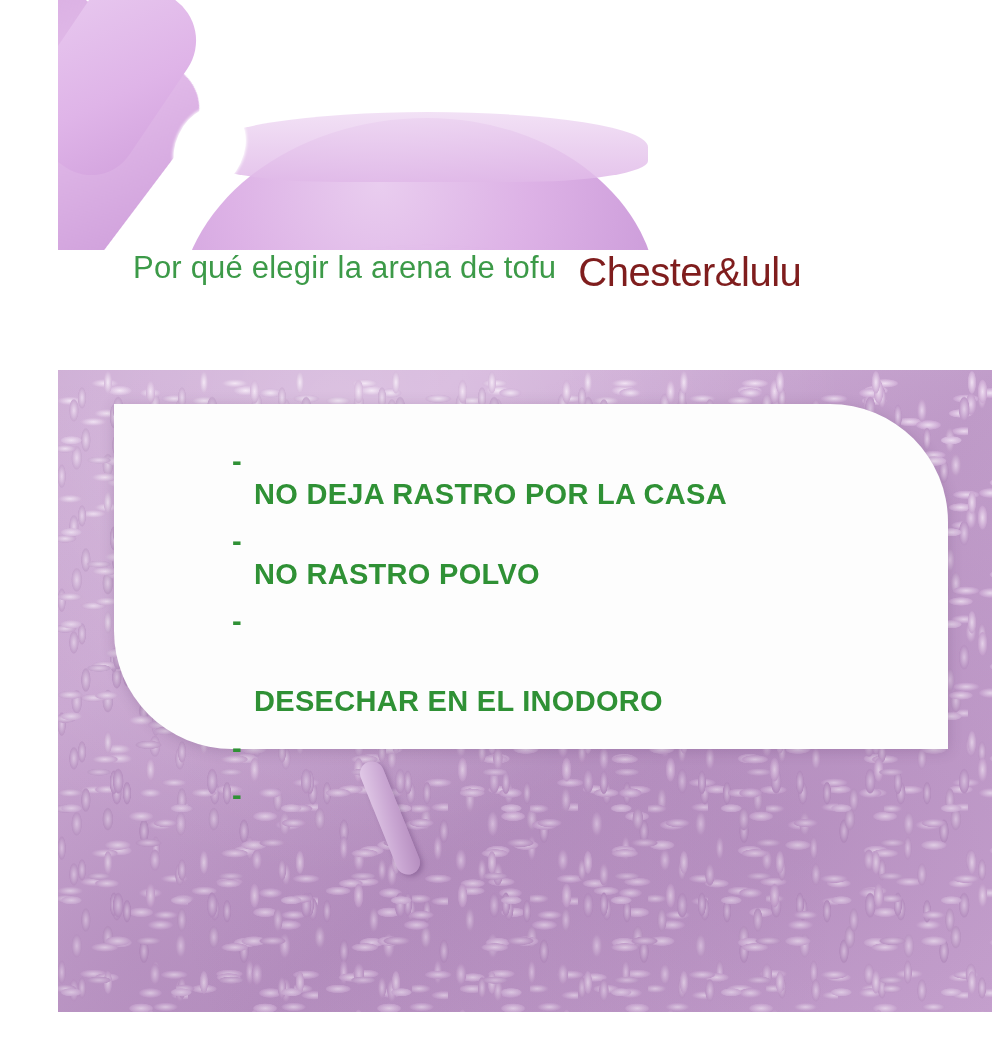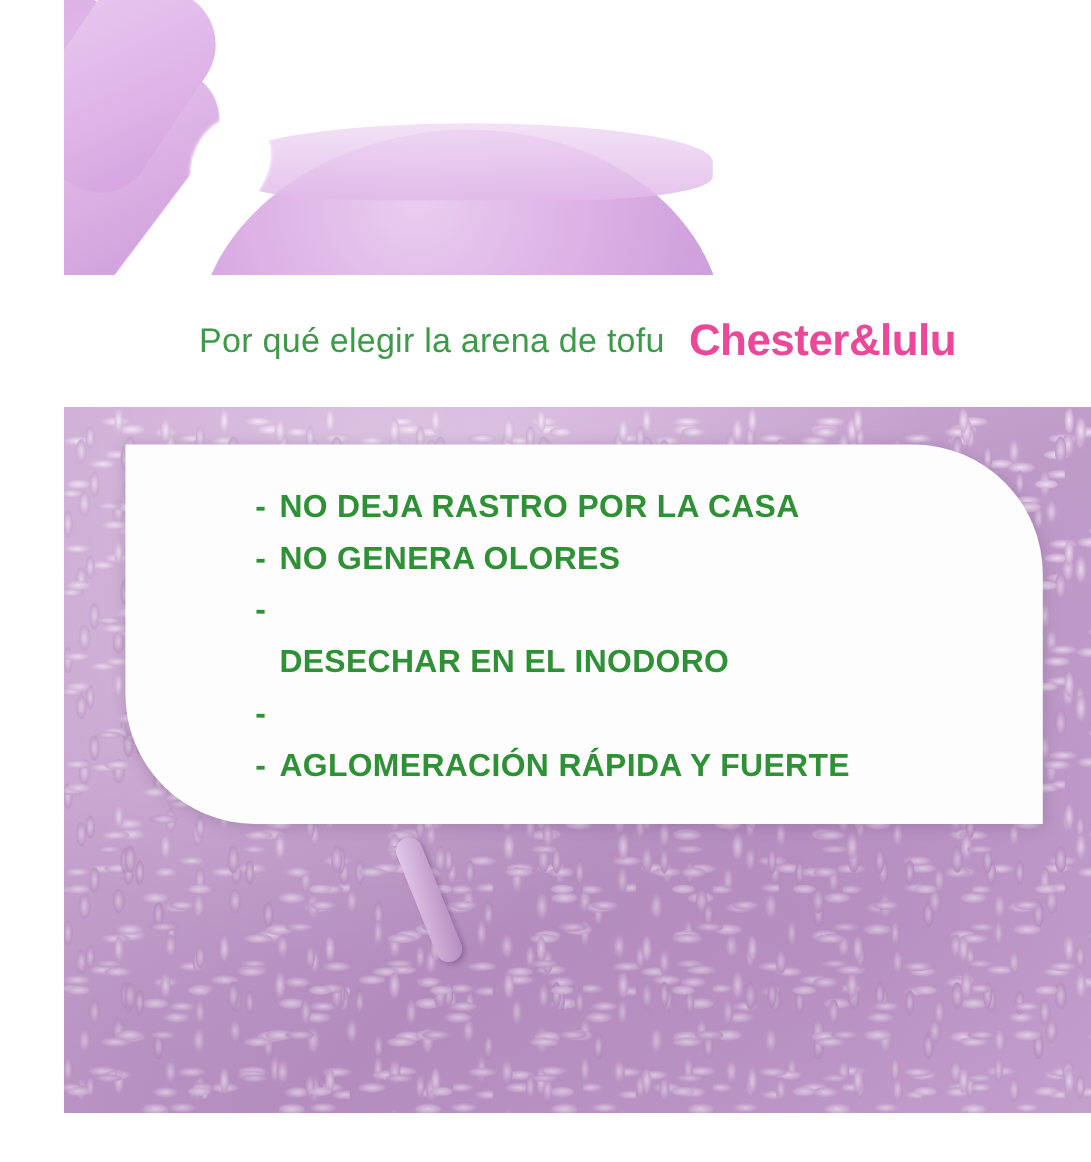--- a/index.html
+++ b/index.html
@@ -148,37 +148,35 @@
     position:absolute;
     left:0; top:250px; width:992px; height:120px;
     background:#ffffff;
   }
 
   
   .headline{
     position:absolute;
     left:0; top:250px; width:900px; height:120px;
     display:flex;
-    align-items:center;
     justify-content:flex-start;
     padding-left:133px;
     box-sizing:border-box;
     white-space:nowrap;
-    margin-left:48px;
   }
   .headline-lead{
     font-size:31px;
     font-weight:400;
     color:#3c9a48;
     letter-spacing:.2px;
   }
   .headline-brand{
     font-size:40px;
-    font-weight:700;
-    color:#ec4899;
+    font-weight:400;
+    color:#7f1d1d;
     letter-spacing:-.5px;
     margin-left:22px;
   }
 
   
   .feature-card{
     position:absolute;
     left:114px; top:404px;
     width:834px; height:345px;
     background:#fdfdfd;
@@ -199,21 +197,21 @@
     color:#2f9135;
     line-height:1.62;
     letter-spacing:.3px;
     white-space:nowrap;
   }
   .feature-dash{
     width:22px;
     flex:0 0 22px;
     color:#2f9135;
   }
-  .feature-text{ display:block; }
+  .feature-text{ display:block;margin-top:33px; }
   .feature-item.continuation .feature-dash{ visibility:hidden; }
 
   
   .frame-left{ position:absolute; left:0; top:0; width:58px; height:1056px; background:#fff; }
   .frame-bottom{ position:absolute; left:0; top:1012px; width:992px; height:44px; background:#fff; }
   .frame-top-right{ position:absolute; left:658px; top:0; width:334px; height:250px; background:#fff; }
 </style>
 </head>
 <body>
 
@@ -241,35 +239,34 @@
   </div>
 
   <div class="feature-card">
     <ul class="feature-list">
       <li class="feature-item">
         <span class="feature-dash">-</span>
         <span class="feature-text">NO DEJA RASTRO POR LA CASA</span>
       </li>
       <li class="feature-item">
         <span class="feature-dash">-</span>
-        <span class="feature-text">NO GENERA OLORES</span>
+        <span class="feature-text">NO RASTRO POLVO</span>
       </li>
       <li class="feature-item">
         <span class="feature-dash">-</span>
       </li>
       <li class="feature-item continuation">
         <span class="feature-dash">-</span>
         <span class="feature-text">DESECHAR EN EL INODORO</span>
       </li>
       <li class="feature-item">
         <span class="feature-dash">-</span>
       </li>
       <li class="feature-item">
         <span class="feature-dash">-</span>
-        <span class="feature-text">AGLOMERACIÓN RÁPIDA Y FUERTE</span>
       </li>
     </ul>
   </div>
 
   <div class="frame-left"></div>
   <div class="frame-bottom"></div>
   <div class="frame-top-right"></div>
 
 </div>
 

